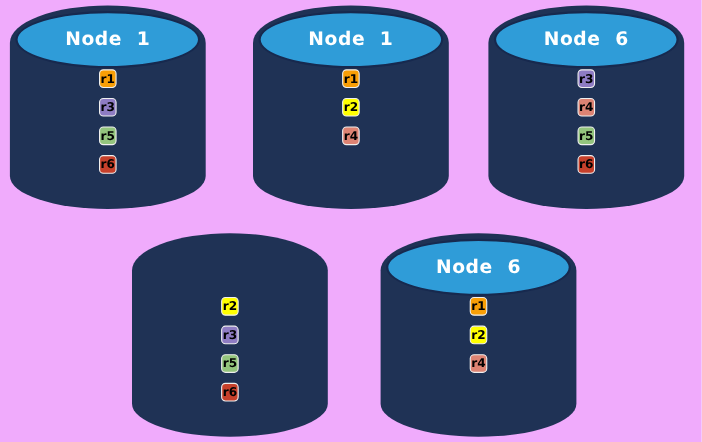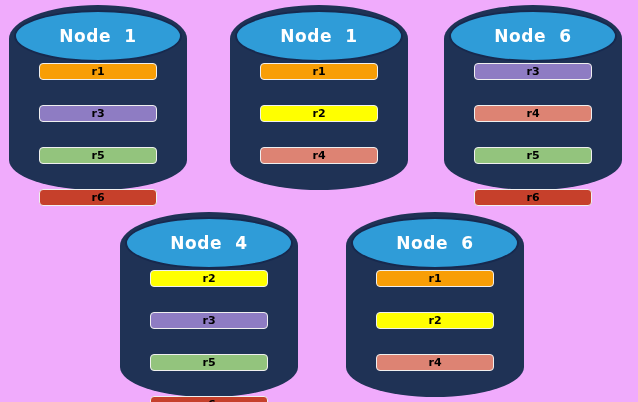--- a/index.html
+++ b/index.html
@@ -51,22 +51,23 @@
     user-select: none;
   }
   .replica-list {
     position: absolute;
     left: 50%;
     top: 58px;
     transform: translateX(-50%);
     width: 118px;
     display: flex;
     flex-direction: column;
-    gap: 25px;
+    gap: 9px;
     z-index: 3;
+    align-items: center;
   }
   .bar {
     height: 15px;
     border-radius: 4px;
     border: 1px solid var(--bar-border, #EFEFEF);
     display: flex;
     align-items: center;
     justify-content: center;
     font-size: 11px;
     font-weight: bold;
@@ -109,23 +110,20 @@
     </div>
     <div class="replica-list">
         <div class="bar" style="background: rgb(142, 124, 195);">r3</div>
         <div class="bar" style="background: rgb(221, 131, 115);">r4</div>
         <div class="bar" style="background: rgb(147, 196, 125);">r5</div>
         <div class="bar" style="background: rgb(198, 64, 43);">r6</div>
       </div>
   </div>
     <div class="node">
     <div class="cyl-body"></div>
-    <div class="cyl-top">
-      <span class="node-title">Node 4</span>
-    </div>
     <div class="replica-list">
         <div class="bar" style="background: rgb(255, 255, 0);">r2</div>
         <div class="bar" style="background: rgb(142, 124, 195);">r3</div>
         <div class="bar" style="background: rgb(147, 196, 125);">r5</div>
         <div class="bar" style="background: rgb(198, 64, 43);">r6</div>
       </div>
   </div>
     <div class="node">
     <div class="cyl-body"></div>
     <div class="cyl-top">

